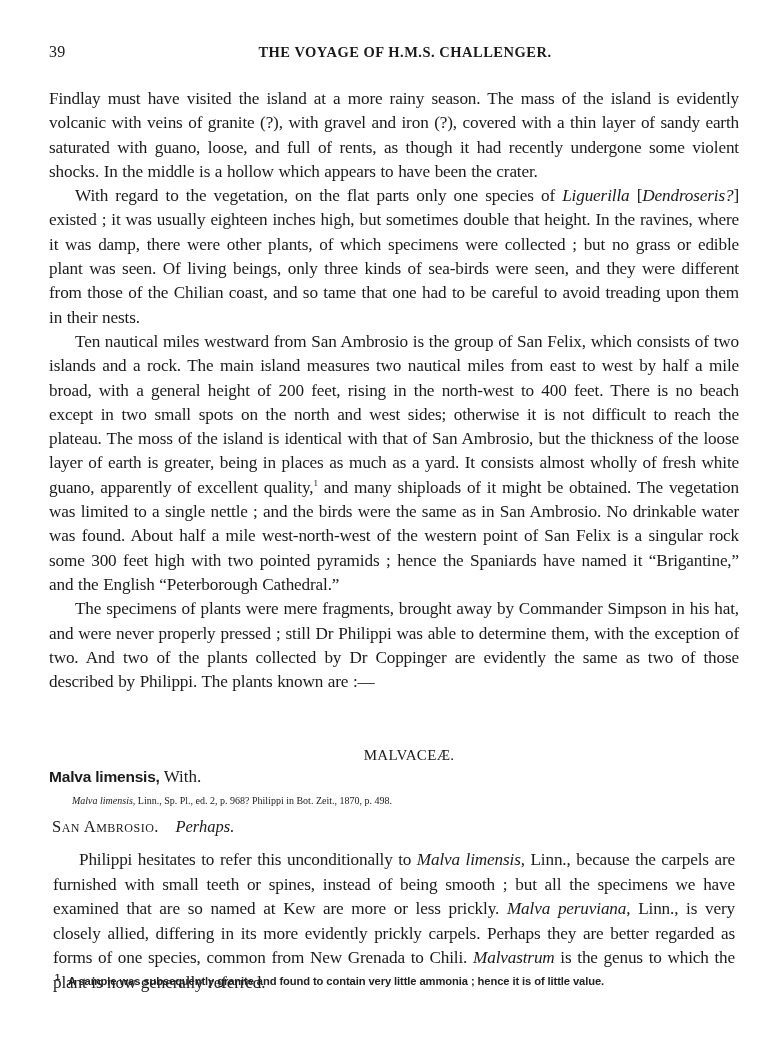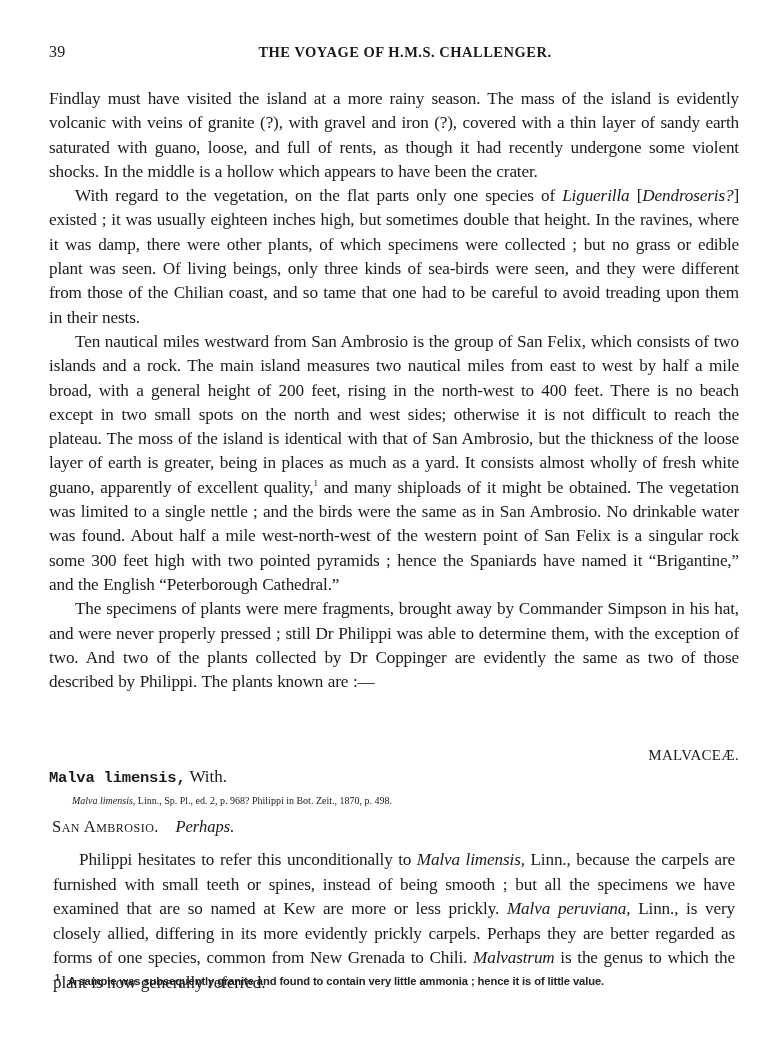--- a/index.html
+++ b/index.html
@@ -62,34 +62,34 @@
       margin: 0;
     }
     .indent {
       text-indent: 26px;
     }
     .section-heading {
       position: absolute;
       top: 747px;
       left: 0;
       width: 690px;
-      text-align: right;
+      text-align: center;
       font-size: 15px;
       letter-spacing: 0.3px;
       padding-left: 30px;
       box-sizing: border-box;
     }
     .species-name {
       position: absolute;
       top: 767px;
       left: 0;
       font-size: 17px;
     }
     .species-name b {
-      font-family: Liberation Mono, monospace;
+      font-family: Liberation Sans, sans-serif;
       font-weight: bold;
       font-size: 15.5px;
       letter-spacing: -0.2px;
     }
     .citation {
       position: absolute;
       top: 795px;
       left: 23px;
       font-size: 10px;
     }

